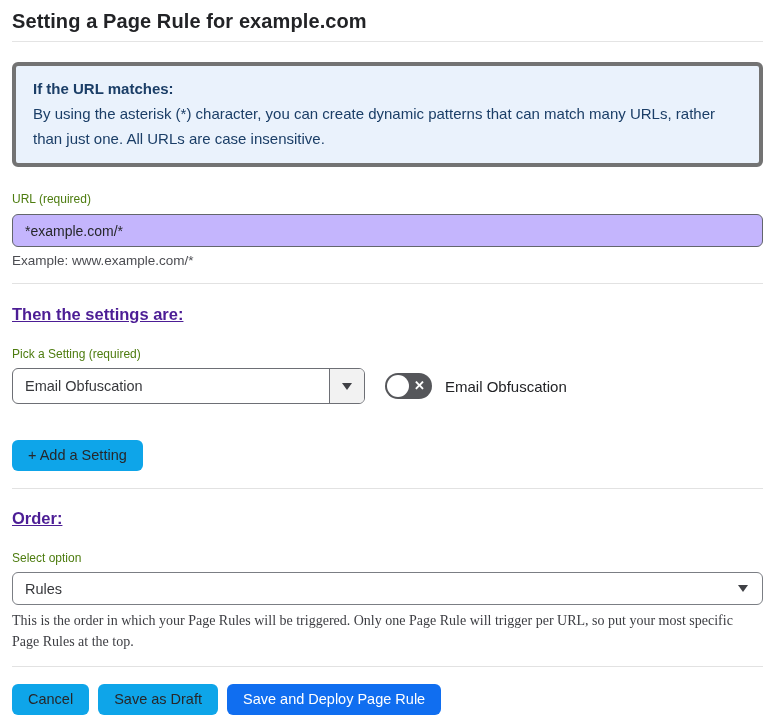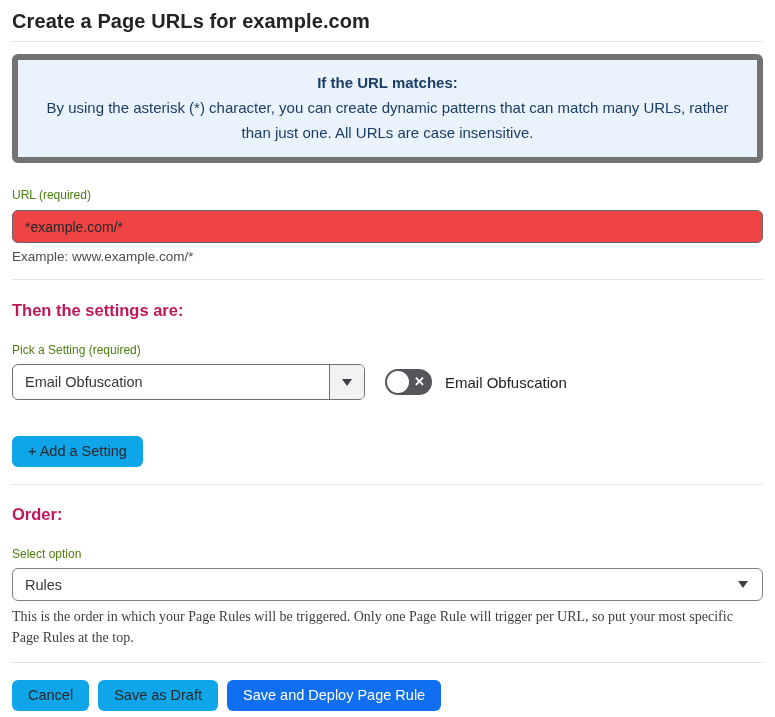--- a/index.html
+++ b/index.html
@@ -10,62 +10,61 @@
     color: #27272a;
     padding: 10px 12px 0 12px;
   }
 
   
   .page-header { padding-bottom: 8px; border-bottom: 1px solid #e4e4e4; }
   .page-header h1 { font-size: 20px; font-weight: 700; color: #222326; letter-spacing: .1px; }
 
   
   .info-box {
-    margin-top: 12px;
+    margin-top: 20px;
     background: #eaf2fc;
-    border: 6px solid #737373;
+    border: 4px solid #737373;
     border-radius: 6px;
     padding: 10px 17px 12px 17px;
     color: #1b3e67;
     font-size: 15px;
     line-height: 25px;
-    text-align: center;
   }
   .info-box .info-heading { font-weight: 700; }
   .info-box a {
     color: #2c67c8;
     text-decoration: underline;
     cursor: pointer;
   }
 
   
   .field-label { margin-top: 25px; font-size: 12px; color: #4d7c0f; }
   .url-input {
     display: block;
     margin-top: 8px;
     width: 100%;
     height: 33px;
-    background: #ef4444;
+    background: #c4b5fd;
     border: 1px solid #63666c;
     border-radius: 6px;
     padding: 0 12px;
     font-family: "Liberation Sans", sans-serif;
     font-size: 14px;
     color: #26272b;
     outline: none;
   }
   .helper-text { margin-top: 6px; font-size: 13.5px; color: #4c4d52; }
 
   hr.divider {
     border: none;
     border-top: 1px solid #e2e2e2;
     margin-top: 15px;
   }
 
-  h2.section-heading { margin-top: 21px; font-size: 16.5px; font-weight: 700; color: #be185d; }
+  h2.section-heading { margin-top: 21px; font-size: 16.5px; font-weight: 700; color: #4c1d95; text-decoration: underline; }
 
   .setting-row { margin-top: 7px; display: flex; align-items: center; }
 
   
   .dropdown {
     width: 353px;
     height: 36px;
     border: 1px solid #6d6f75;
     border-radius: 6px;
     background: #ffffff;
@@ -162,21 +161,21 @@
   hr.divider-footer { border: none; border-top: 1px solid #e2e2e2; margin-top: 14px; }
   .footer-actions { margin-top: 17px; display: flex; gap: 9px; }
   .btn-primary { background: #106ef0; color: #ffffff; }
 </style>
 </head>
 <body>
 
 
 
 <div class="page-header">
-  <h1>Create a Page URLs for example.com</h1>
+  <h1>Setting a Page Rule for example.com</h1>
 </div>
 
 <div class="info-box">
   <div class="info-heading">If the URL matches:</div>
   <div>By using the asterisk (*) character, you can create dynamic patterns that can match many URLs, rather than just one. All URLs are case insensitive.</div>
 </div>
 
 <div class="field-label">URL (required)</div>
 <input class="url-input" type="text" value="*example.com/*" style="">
 <div class="helper-text">Example: www.example.com/*</div>

